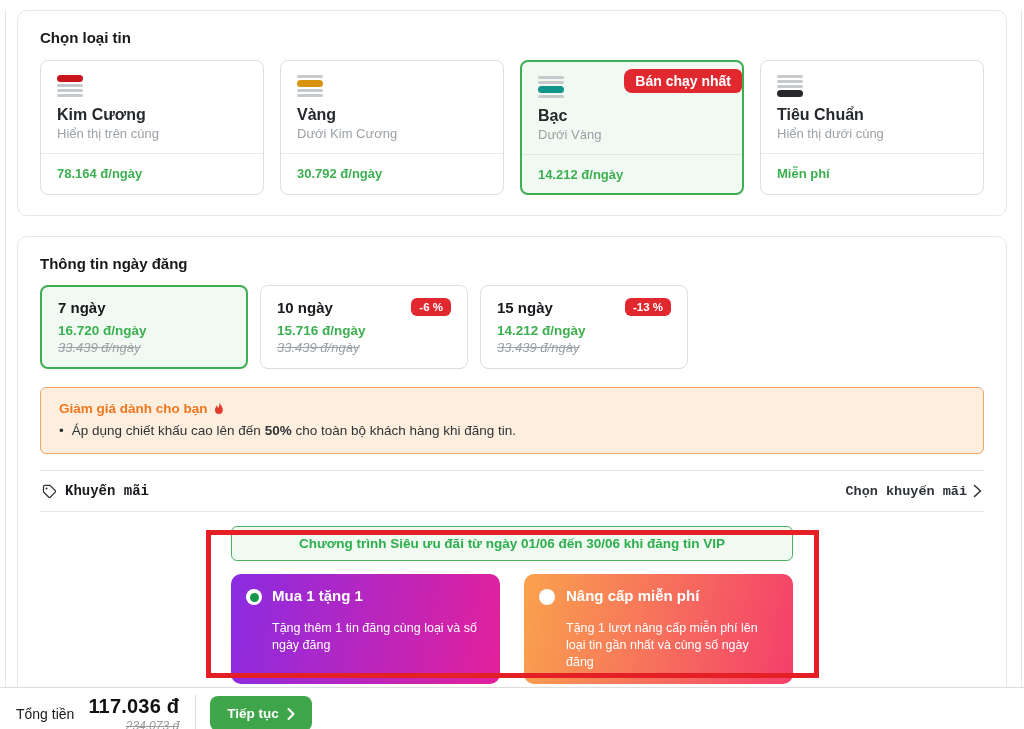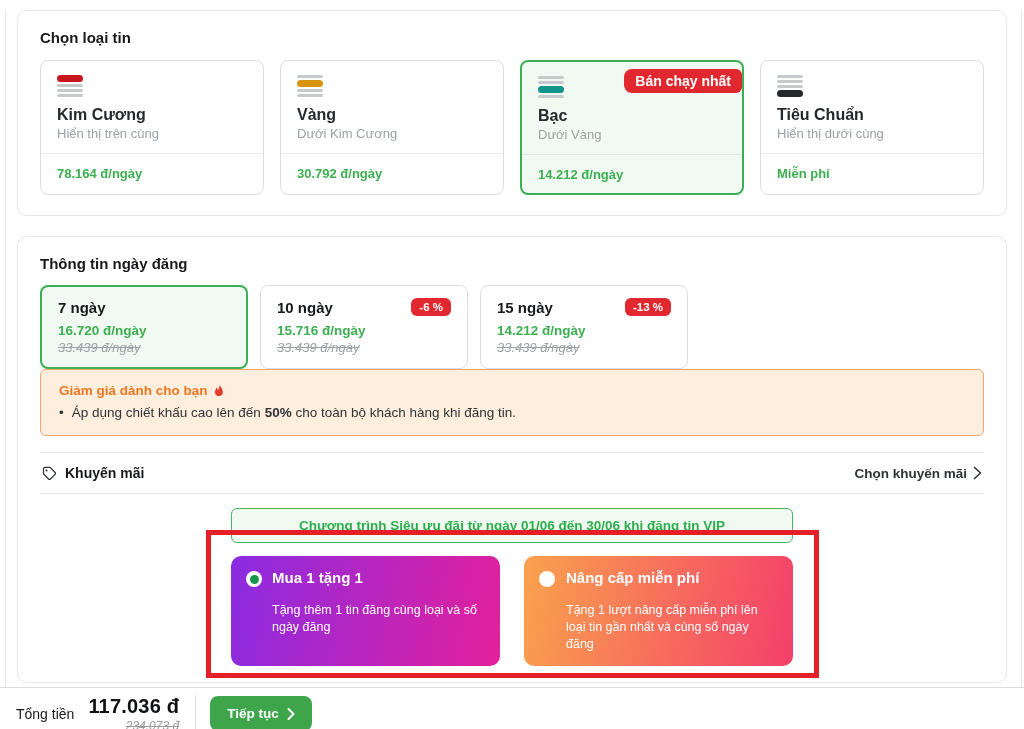--- a/index.html
+++ b/index.html
@@ -41,30 +41,30 @@
     background:#fff; padding:12px 16px 12px; cursor:pointer; }
   .dur-card.selected { border:2px solid #3cae53; background:#f1faf2; }
   .dur-head { display:flex; align-items:center; justify-content:space-between; }
   .dur-label { font-size:15px; font-weight:800; color:#17191c; }
   .pct-badge { background:#e2282f; color:#fff; font-size:11.5px; font-weight:700;
     padding:3px 8px; border-radius:6px; }
   .dur-price { margin-top:7px; font-size:13.5px; font-weight:700; color:#3caf50; }
   .dur-old { margin-top:2px; font-size:13px; color:#9ba1a6; font-style:italic; text-decoration:line-through; }
 
   
-  .discount-box { border:1px solid #f2a56a; background:#fdeedd;
+  .discount-box { margin-top:18px; border:1px solid #f2a56a; background:#fdeedd;
     border-radius:6px; padding:13px 18px 15px; }
   .discount-title { display:flex; align-items:center; gap:5px;
     font-size:13.5px; font-weight:800; color:#ef7722; }
   .discount-bullet { margin-top:7px; font-size:13.5px; color:#2f3337; }
   .discount-bullet::before { content:"•"; margin-right:8px; color:#2f3337; }
   .discount-bullet b { font-weight:800; }
 
   .divider { border:none; border-top:1px solid #e6e6e6; margin:16px 0 0; }
-  .promo-row { display:flex; align-items:center; justify-content:space-between; padding:12px 2px; }
+  .promo-row { display:flex; align-items:center; justify-content:space-between; padding:12px 2px;font-family:Liberation Mono, monospace; }
   .promo-row-left { display:flex; align-items:center; gap:8px; font-size:14px; font-weight:600; color:#17191c; }
   .promo-row-right { display:flex; align-items:center; gap:6px; font-size:13.5px; font-weight:600; color:#2f3337; cursor:pointer; }
 
   
   .promo-area { width:562px; margin:14px auto 0; }
   .promo-banner { border:1px solid #4db463; background:#f0faf0; border-radius:6px;
     text-align:center; padding:9px 8px; font-size:13.5px; font-weight:700; color:#2dae4e; }
   .promo-cards { display:flex; gap:24px; margin-top:13px; }
   .promo-card { flex:1; border-radius:10px; padding:13px 15px; display:flex; gap:10px;
     color:#fff; cursor:pointer; min-height:74px; }

